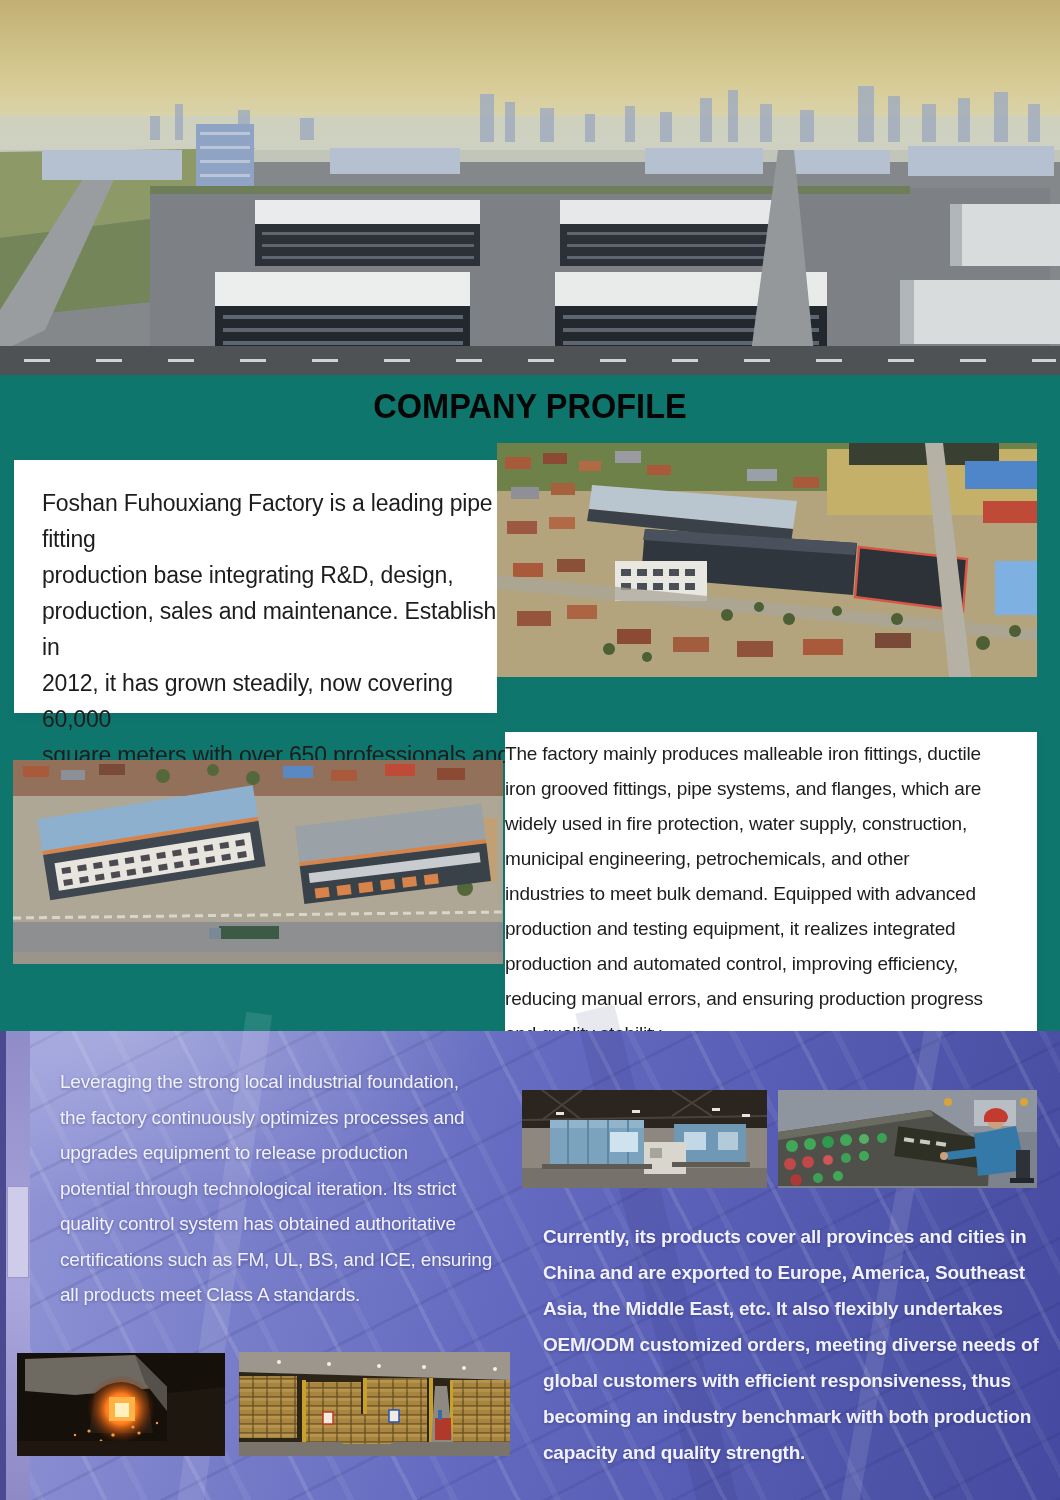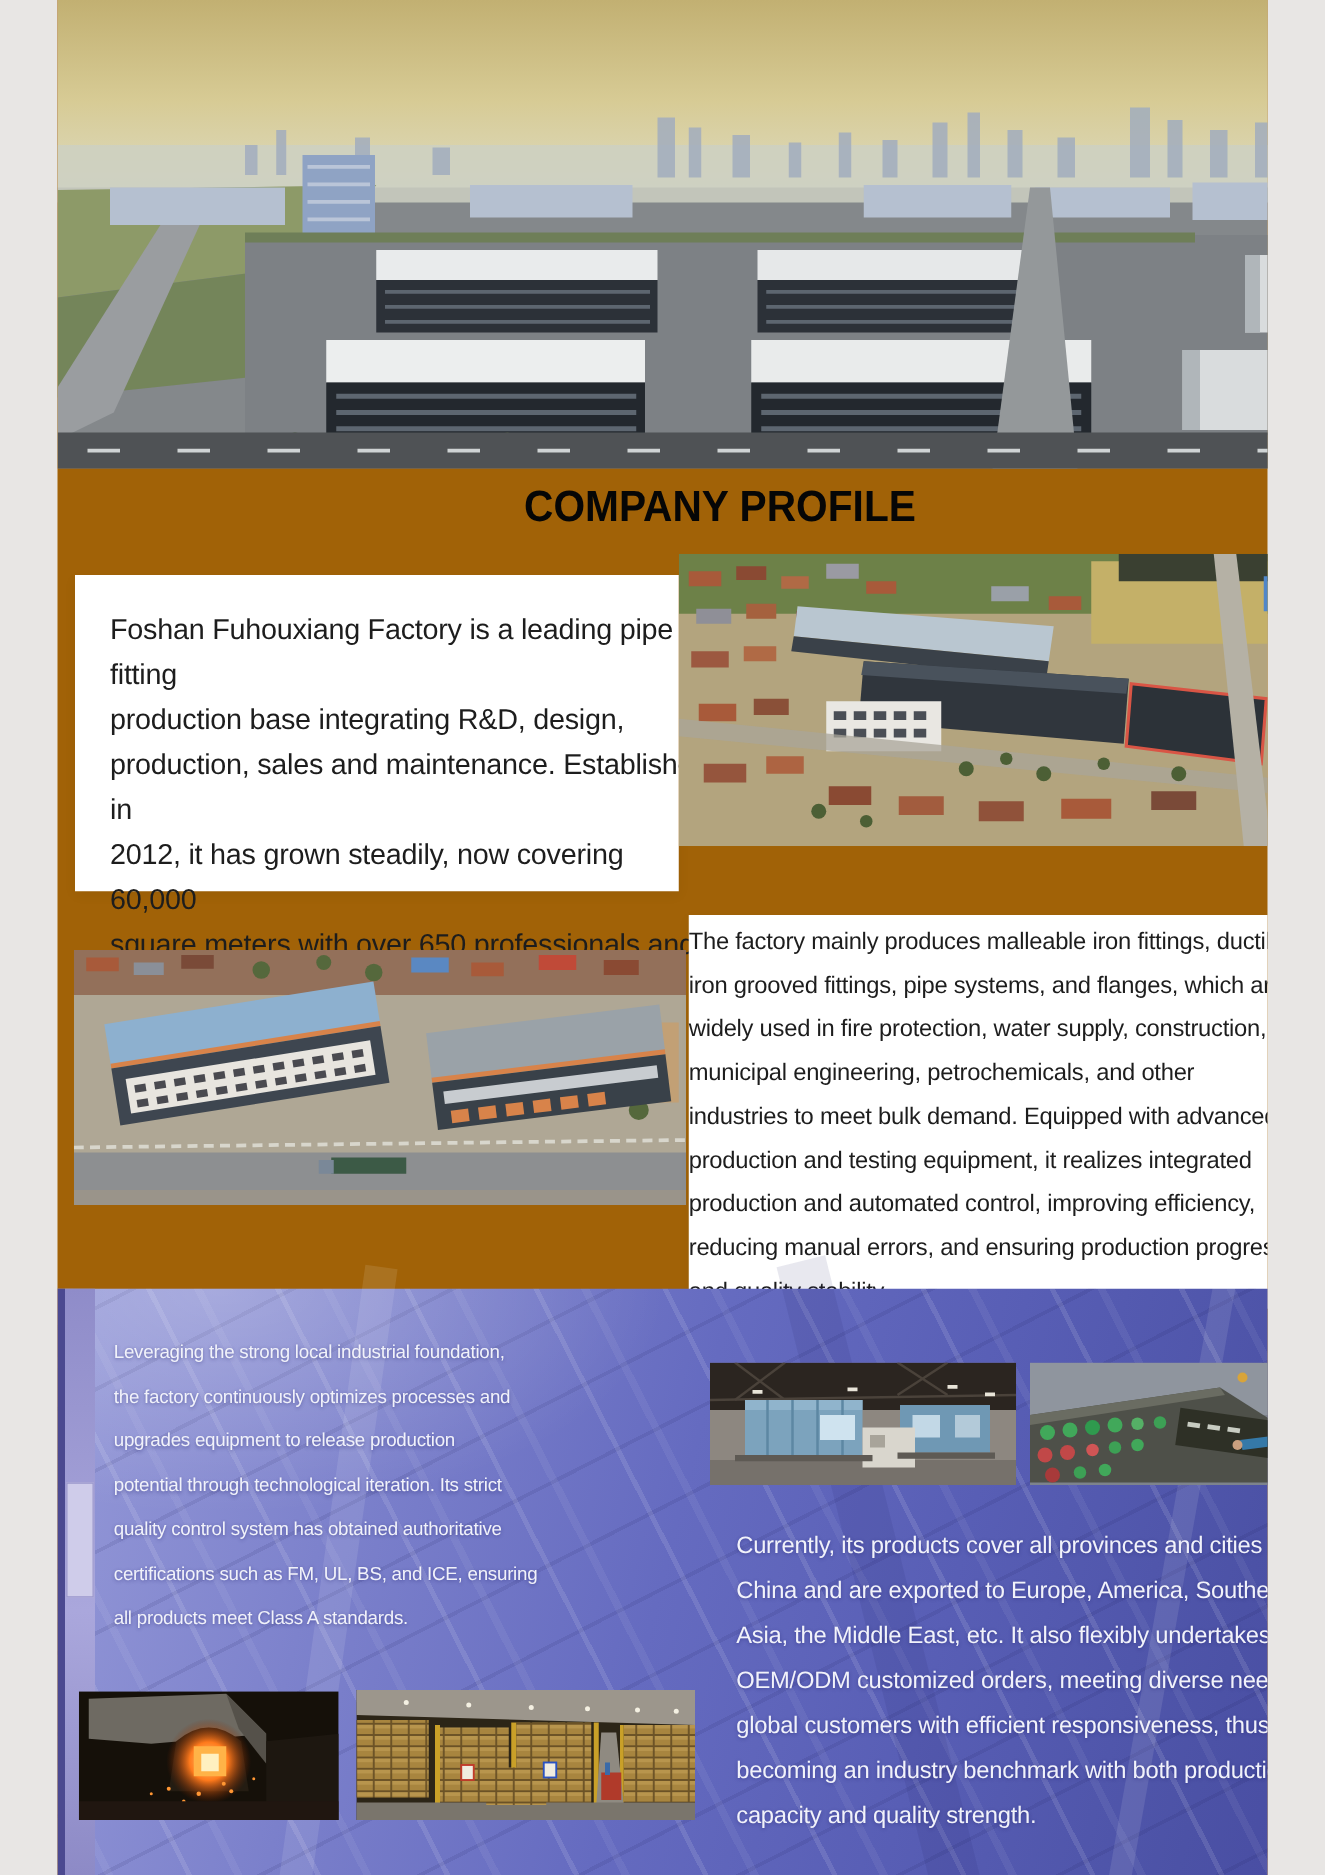--- a/index.html
+++ b/index.html
@@ -1,20 +1,20 @@
 <!DOCTYPE html>
 <html><head>
 <meta charset="utf-8">
 <style>
   * { margin:0; padding:0; box-sizing:border-box; }
   html,body { background:#e8e6e4; }
   body { font-family:"Liberation Sans", sans-serif; }
   #page {
-    position:relative; width:968px; height:1500px; margin:0 auto;
-    background:#a16207; overflow:hidden;
+    position:relative; width:1060px; height:1500px; margin:0 auto;
+    background:#0f766e; overflow:hidden;
   }
   .abs { position:absolute; }
   svg { display:block; width:100%; height:100%; }
 
   
   #hero { left:0; top:0; width:1060px; height:375px; }
 
   
   #title {
     left:0; top:386px; width:1060px; text-align:center;
@@ -56,22 +56,22 @@
   #beam-2 { left:640px; top:-30px; width:40px; height:540px; transform:rotate(-14deg); background:rgba(30,30,100,.10); }
   #beam-3 { left:880px; top:-10px; width:18px; height:520px; transform:rotate(10deg); }
   #edge-dark  { left:0; top:0; width:6px;  height:469px; background:#4b4990; }
   #edge-light { left:6px; top:0; width:24px; height:469px; background:linear-gradient(#8f8cc9, #aaa7dc 55%, #8d8ac6); }
   #edge-panel { left:7px; top:155px; width:22px; height:92px; background:#cfccea; border:1px solid #9a96cc; }
 
   .light-text {
     color:#f1f2fa; white-space:pre-line;
     text-shadow:0 1px 3px rgba(35,35,110,.45);
   }
-  #quality-text { left:45px;  top:1064px; width:480px; font-size:15px; line-height:35.5px; letter-spacing:-.2px; }
-  #market-text  { left:543px; top:1219px; width:505px; font-size:19px; line-height:36px;   letter-spacing:-.2px; }
+  #quality-text { left:60px;  top:1064px; width:480px; font-size:19px; line-height:35.5px; letter-spacing:-.2px; }
+  #market-text  { left:543px; top:1219px; width:505px; font-size:19px; line-height:36px;   letter-spacing:-.2px;font-weight:bold; }
 </style>
 </head>
 <body>
 
 <div id="page">
 
   <div class="abs photo" id="hero">
     <svg viewBox="0 0 1060 375" preserveAspectRatio="none">
       <defs>
         <linearGradient id="hsky" x1="0" y1="0" x2="0" y2="1">

